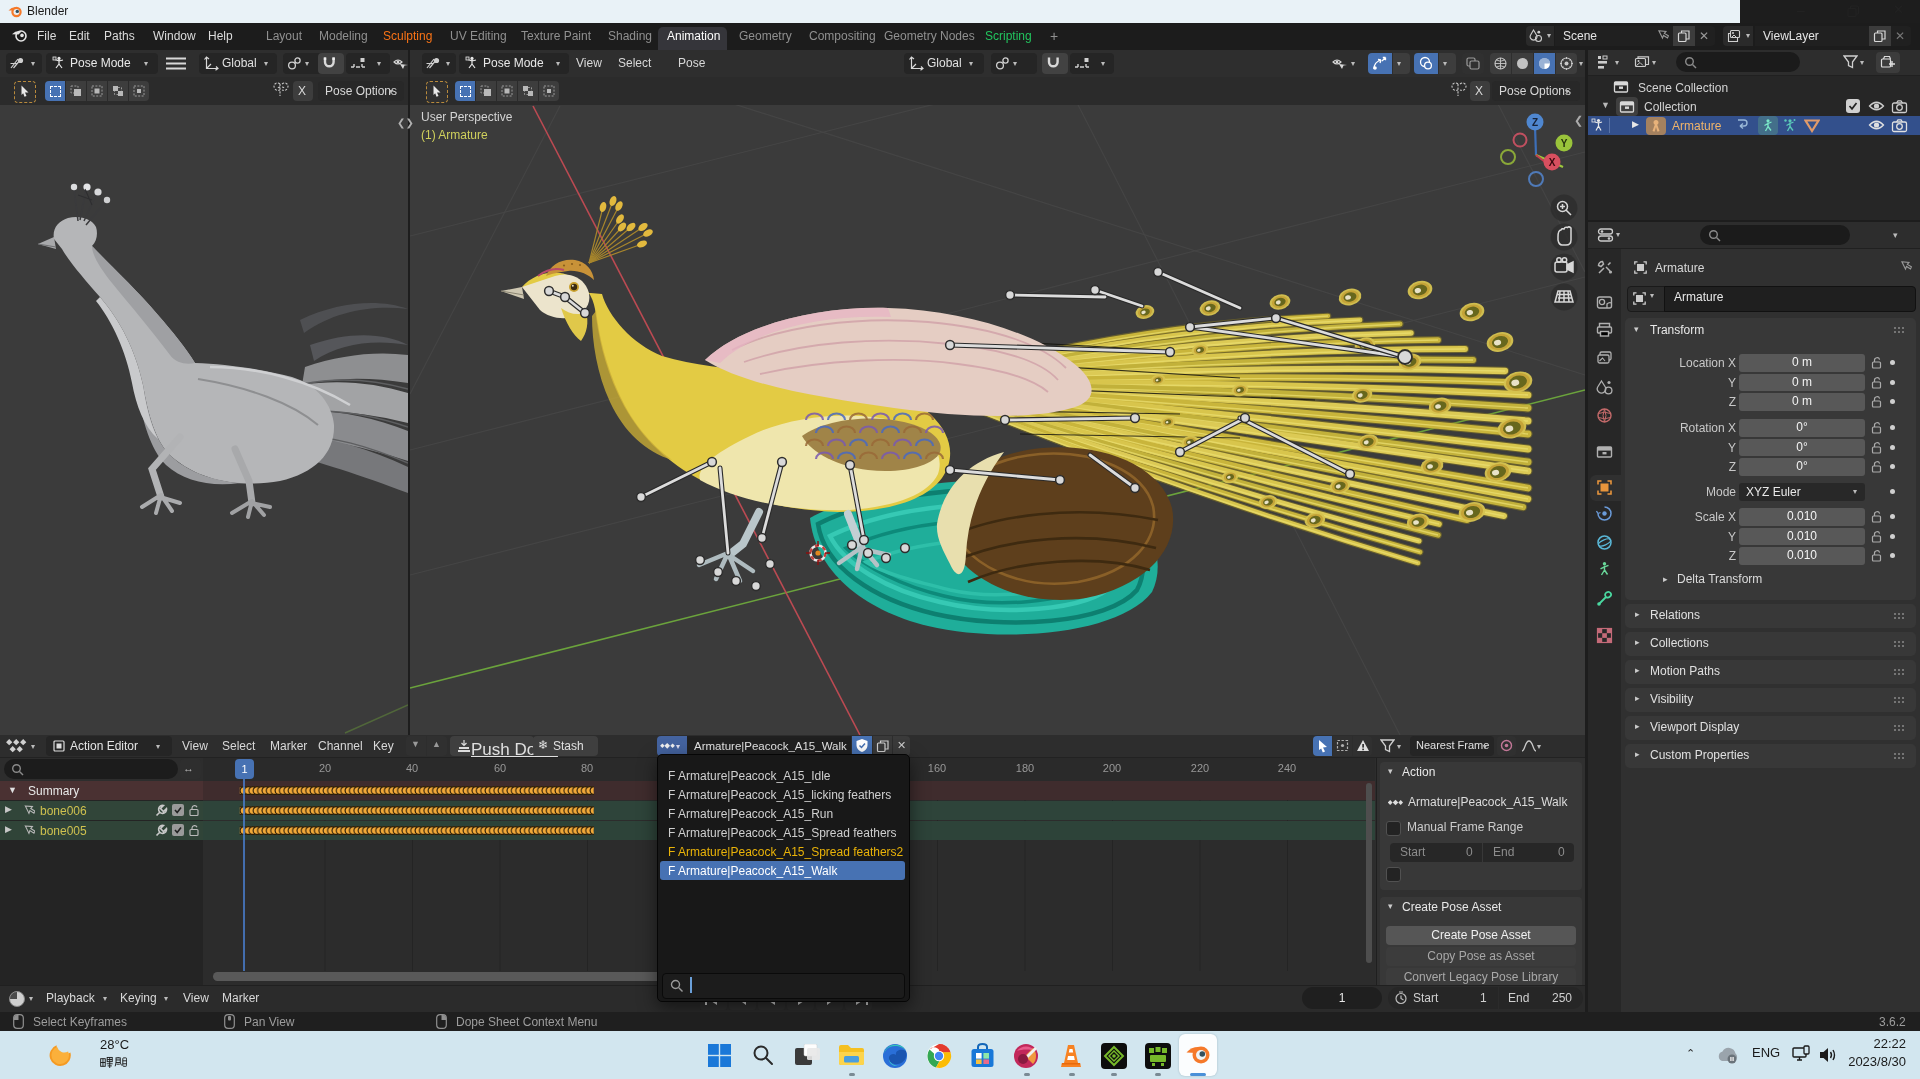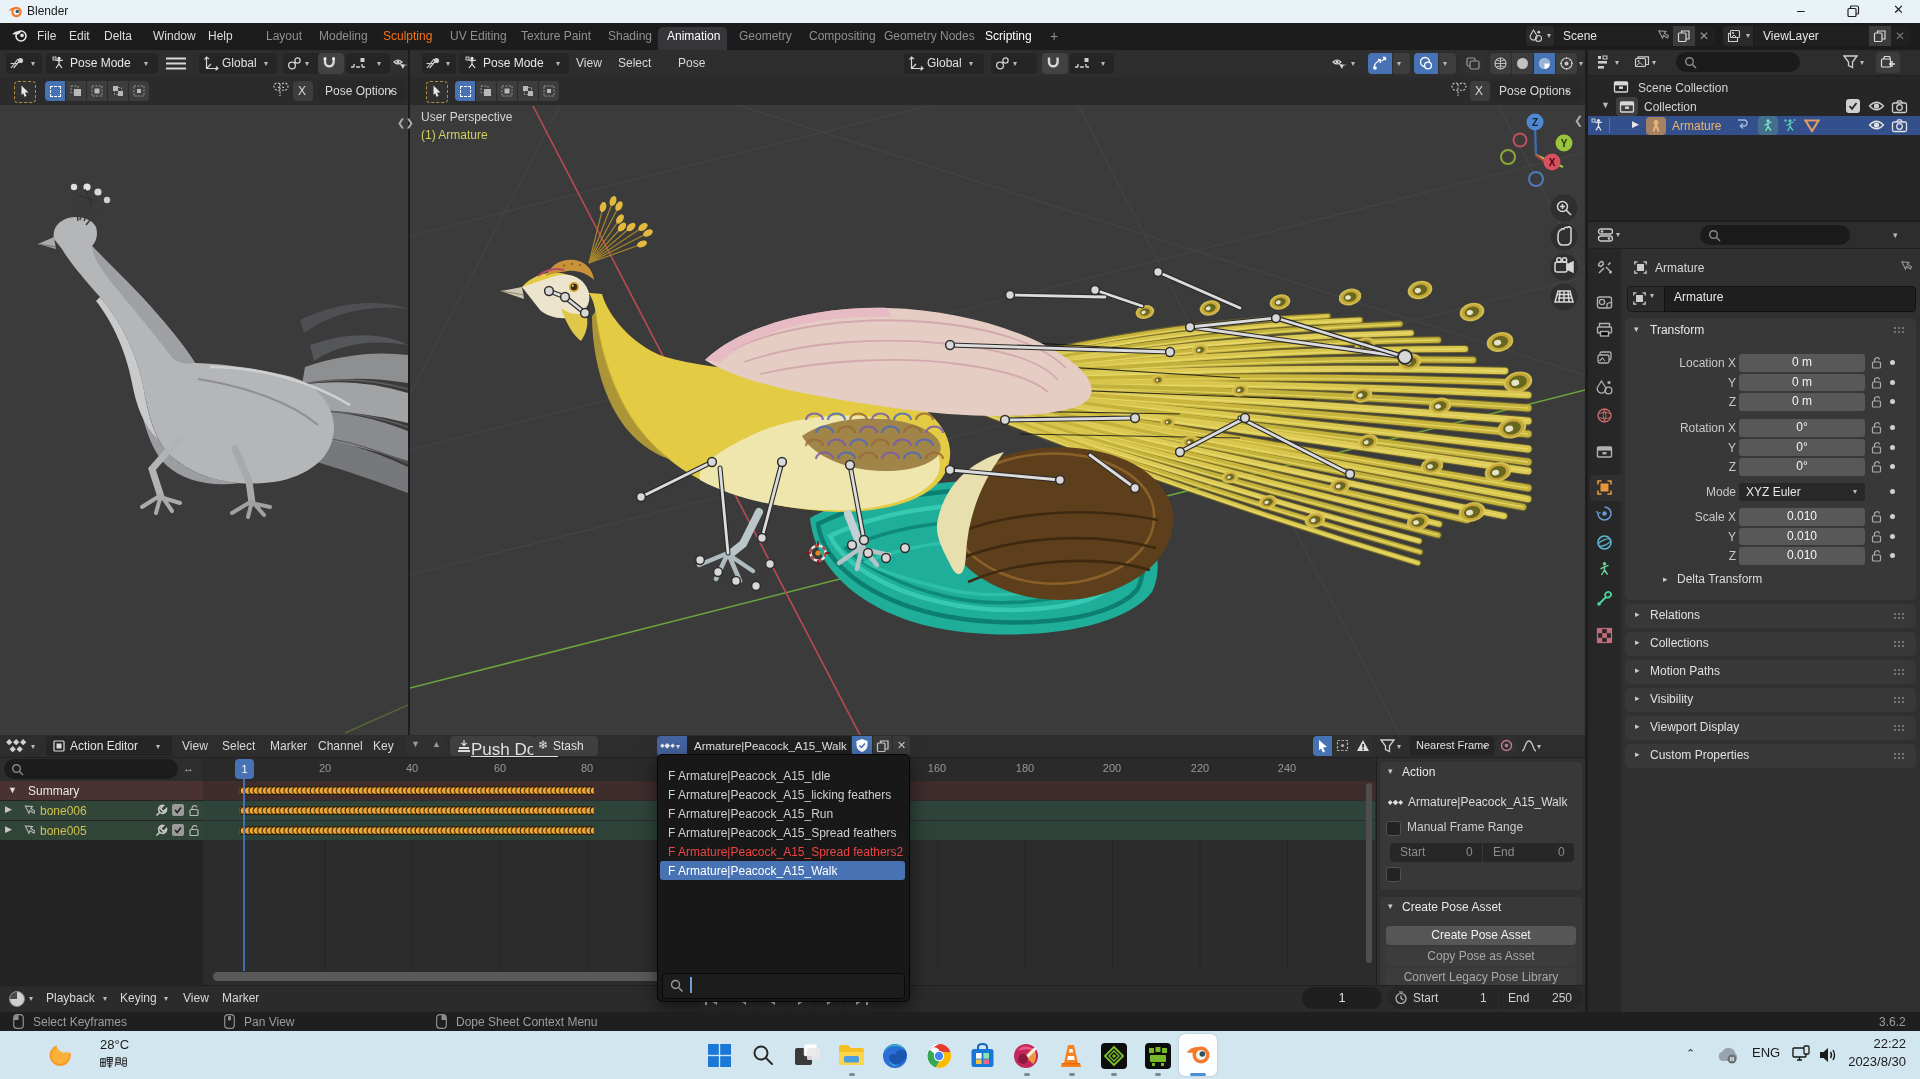--- a/index.html
+++ b/index.html
@@ -2,21 +2,21 @@
 <html><head><meta charset="utf-8">
 <style>
   html,body{margin:0;padding:0;width:1920px;height:1079px;overflow:hidden;background:#1d1d1d;
     font-family:"Liberation Sans",sans-serif;}
   .abs{position:absolute;}
   .tx{position:absolute;white-space:nowrap;}
   svg{display:block}
 </style></head>
 <body>
 
-<div class="abs" style="left:0;top:0;width:1920px;height:23px;background:#e9f2f7;">
+<div class="abs" style="left:0;top:0;width:1740px;height:23px;background:#e9f2f7;">
   <svg class="abs" style="left:7px;top:3px" width="17" height="17" viewBox="0 0 17 17">
     <circle cx="9.5" cy="9" r="5.2" fill="#f5792a"></circle>
     <path d="M1.5 7.5 Q5 3.5 10 4.5 L7 7.5 Z" fill="#f5792a"></path>
     <circle cx="9.5" cy="9" r="3" fill="#e8eef2"></circle>
     <circle cx="10.3" cy="8.4" r="1.7" fill="#33505e"></circle>
   </svg>
   <div class="tx" style="left:27px;top:4px;font-size:12px;color:#1a1a1a;">Blender</div>
   <div class="tx" style="left:1797px;top:2px;font-size:14px;color:#222;">–</div>
   <svg class="abs" style="left:1847px;top:5px" width="13" height="13" viewBox="0 0 13 13">
       <rect x="1" y="3.5" width="8" height="8" rx="1" fill="none" stroke="#222" stroke-width="1.2"></rect>
@@ -26,36 +26,36 @@
 </div>
 
 <div class="abs" style="left:0;top:23px;width:1920px;height:27px;background:#1c1c1c;">
   <svg class="abs" style="left:11px;top:5px" width="18" height="16" viewBox="0 0 18 16">
     <circle cx="10" cy="8" r="5" fill="none" stroke="#e5e5e5" stroke-width="1.6"></circle>
     <path d="M1 6.2 Q5 2.2 10.5 3.4 L7.5 6.4 Z" fill="#e5e5e5"></path>
     <circle cx="11" cy="7.4" r="1.8" fill="#e5e5e5"></circle>
   </svg>
   <div class="tx" style="left:37px;top:6px;font-size:12px;color:#dcdcdc;">File</div>
   <div class="tx" style="left:69px;top:6px;font-size:12px;color:#dcdcdc;">Edit</div>
-  <div class="tx" style="left:104px;top:6px;font-size:12px;color:#dcdcdc;">Delta</div>
+  <div class="tx" style="left:104px;top:6px;font-size:12px;color:#dcdcdc;">Paths</div>
   <div class="tx" style="left:153px;top:6px;font-size:12px;color:#dcdcdc;">Window</div>
   <div class="tx" style="left:208px;top:6px;font-size:12px;color:#dcdcdc;">Help</div>
 
   <div class="tx" style="left:266px;top:6px;font-size:12px;color:#909090;">Layout</div>
   <div class="tx" style="left:319px;top:6px;font-size:12px;color:#909090;">Modeling</div>
   <div class="tx" style="left:383px;top:6px;font-size:12px;color:#f97316;">Sculpting</div>
   <div class="tx" style="left:450px;top:6px;font-size:12px;color:#909090;">UV Editing</div>
   <div class="tx" style="left:521px;top:6px;font-size:12px;color:#909090;">Texture Paint</div>
   <div class="tx" style="left:608px;top:6px;font-size:12px;color:#909090;">Shading</div>
   <div class="abs" style="left:658px;top:4px;width:69px;height:23px;background:#35353a;border-radius:5px 5px 0 0;"></div>
   <div class="tx" style="left:667px;top:6px;font-size:12px;color:#fdfdfd;">Animation</div>
   <div class="tx" style="left:739px;top:6px;font-size:12px;color:#909090;">Geometry</div>
   <div class="tx" style="left:809px;top:6px;font-size:12px;color:#909090;">Compositing</div>
   <div class="tx" style="left:884px;top:6px;font-size:12px;color:#909090;">Geometry Nodes</div>
-  <div class="tx" style="left:985px;top:6px;font-size:12px;color:#ffffff;">Scripting</div>
+  <div class="tx" style="left:985px;top:6px;font-size:12px;color:#22c55e;">Scripting</div>
   <div class="tx" style="left:1050px;top:5px;font-size:14px;color:#909090;">+</div>
 
   <div class="abs" style="left:1526px;top:3px;width:28px;height:20px;background:#2a2a2a;border-radius:4px 0 0 4px;"></div>
   <svg class="abs" style="left:1529px;top:6px" width="14" height="14" viewBox="0 0 14 14">
       <path d="M4.5 1 L7.5 6 A3.4 3.4 0 1 1 1.6 6 Z" fill="none" stroke="#cfcfcf" stroke-width="1.1"></path>
       <circle cx="9.5" cy="9.5" r="3" fill="none" stroke="#cfcfcf" stroke-width="1.1"></circle>
       <circle cx="9.8" cy="3.2" r="1.4" fill="#cfcfcf"></circle>
     </svg>
   <div class="tx" style="left:1547px;top:8px;font-size:8px;color:#bbb;">▾</div>
   <div class="abs" style="left:1555px;top:3px;width:160px;height:20px;background:#202020;border-radius:0 4px 4px 0;"></div>
@@ -1419,21 +1419,21 @@
   <svg class="abs" style="left:1521px;top:4px" width="16" height="14" viewBox="0 0 16 14">
       <path d="M1 12 C4 12 4 2 8 2 C12 2 12 12 15 12" fill="none" stroke="#c8c8c8" stroke-width="1.3"></path>
     </svg>
   <div class="tx" style="left:1537px;top:7px;font-size:8px;color:#bbb;">▾</div>
 
   <div class="abs" style="left:657px;top:19px;width:251px;height:246px;background:#181818;border:1px solid #060606;border-radius:5px;box-shadow:0 6px 18px rgba(0,0,0,0.5);"></div>
   <div class="tx" style="left:668px;top:34px;font-size:12px;color:#cfcfcf;">F  Armature|Peacock_A15_Idle</div>
   <div class="tx" style="left:668px;top:53px;font-size:12px;color:#cfcfcf;">F  Armature|Peacock_A15_licking feathers</div>
   <div class="tx" style="left:668px;top:72px;font-size:12px;color:#cfcfcf;">F  Armature|Peacock_A15_Run</div>
   <div class="tx" style="left:668px;top:91px;font-size:12px;color:#cfcfcf;">F  Armature|Peacock_A15_Spread feathers</div>
-  <div class="tx" style="left:668px;top:110px;font-size:12px;color:#ef4444;">F  Armature|Peacock_A15_Spread feathers2</div>
+  <div class="tx" style="left:668px;top:110px;font-size:12px;color:#eab308;">F  Armature|Peacock_A15_Spread feathers2</div>
   <div class="abs" style="left:660px;top:126px;width:245px;height:19px;background:#4772b3;border-radius:3px;"></div>
   <div class="tx" style="left:668px;top:129px;font-size:12px;color:#fff;">F  Armature|Peacock_A15_Walk</div>
   <div class="abs" style="left:662px;top:238px;width:241px;height:24px;background:#1c1c1c;border:1px solid #0a0a0a;border-radius:4px;"></div>
   <svg class="abs" style="left:670px;top:244px" width="14" height="14" viewBox="0 0 14 14">
       <circle cx="5.5" cy="5.5" r="4" fill="none" stroke="#9a9a9a" stroke-width="1.4"></circle>
       <path d="M8.8 8.8 L12.5 12.5" stroke="#9a9a9a" stroke-width="1.4"></path>
     </svg>
   <div class="abs" style="left:690px;top:242px;width:1.5px;height:16px;background:#6a9fd8;"></div>
 </div>
 

